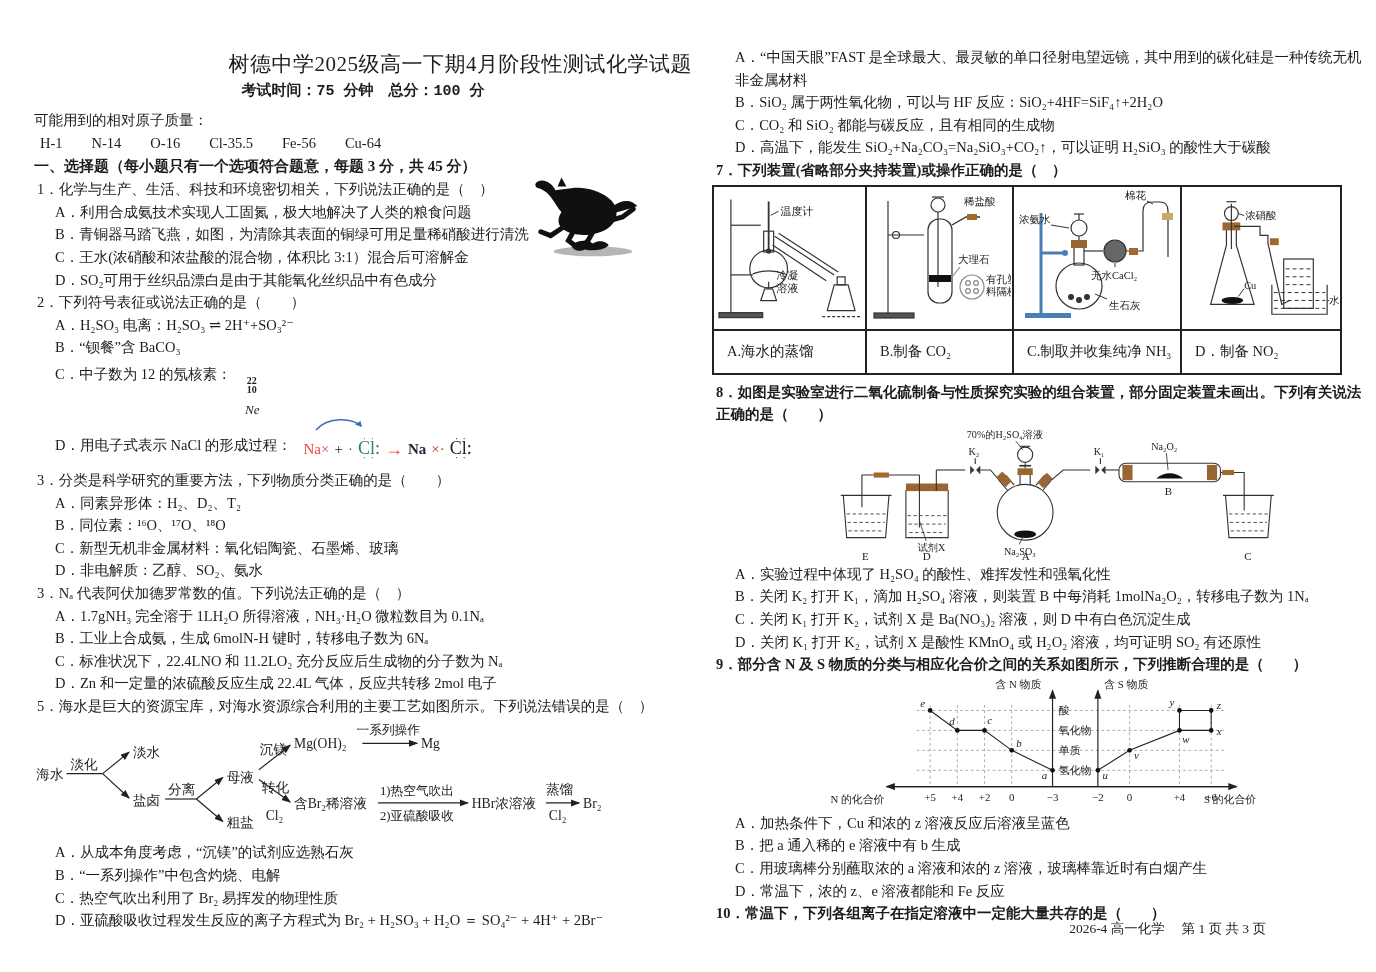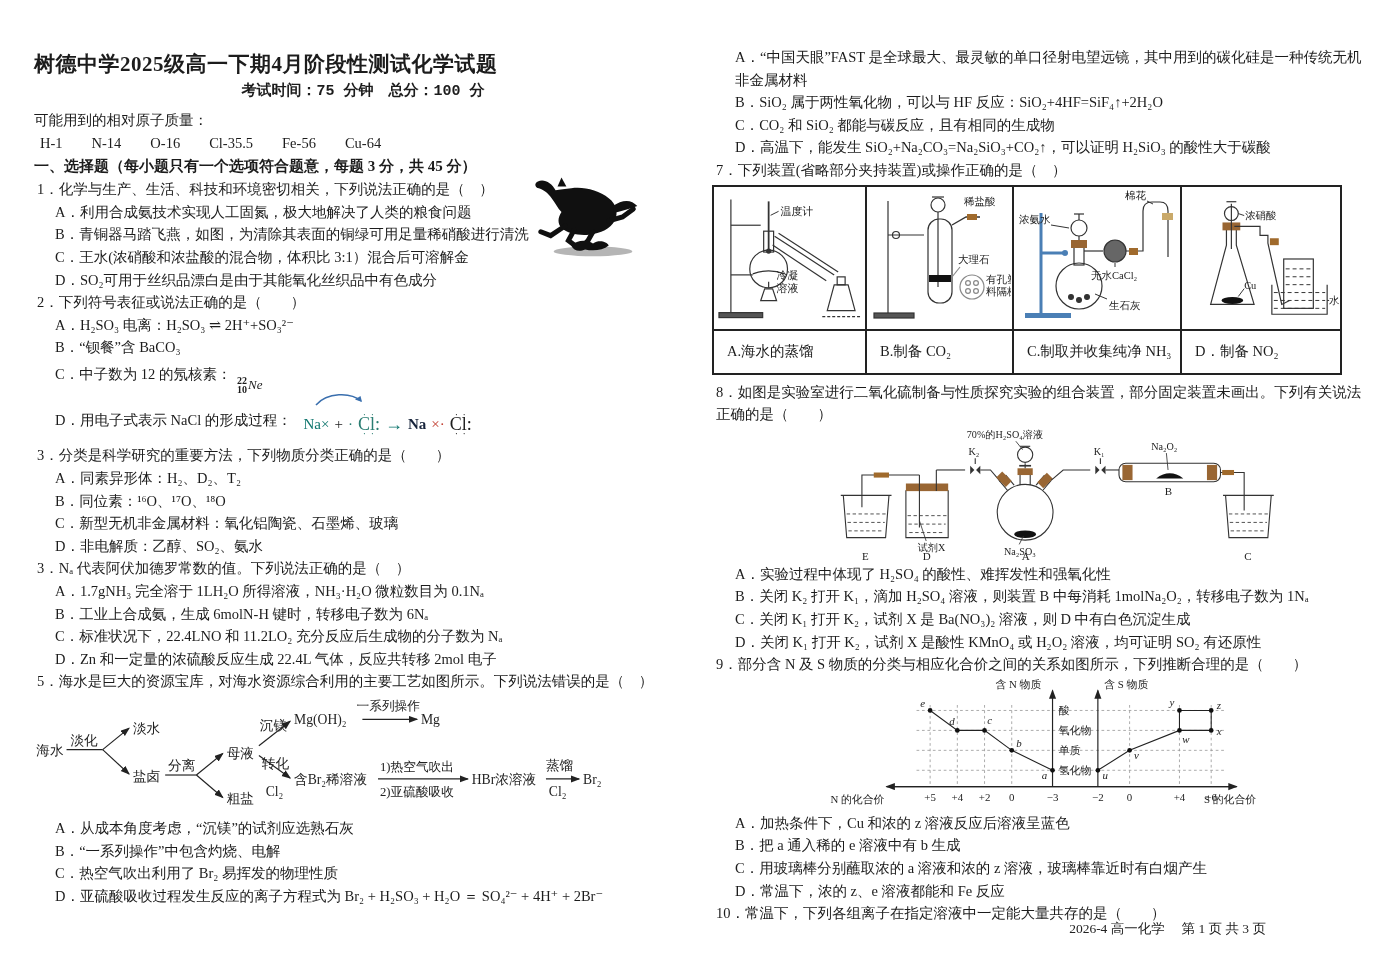--- a/index.html
+++ b/index.html
@@ -1,41 +1,41 @@
 <!DOCTYPE html>
 <html><head>
 <meta charset="utf-8">
 <style>
   html,body{margin:0;padding:0;}
   body{width:1376px;height:972px;background:#fdfdfd;position:relative;overflow:hidden;
        font-family:"Liberation Serif","DejaVu Serif",serif;color:#1c1c1c;}
   .page{position:absolute;inset:0;background:#ffffff;}
   .col-left{position:absolute;left:34px;top:50px;width:658px;}
   .col-right{position:absolute;left:712px;top:46px;width:650px;}
-  .title{text-align:left;font-size:21px;font-weight:bold;letter-spacing:.5px;}
+  .title{text-align:right;font-size:21px;font-weight:normal;letter-spacing:.5px;}
   .subtitle{text-align:center;font-size:15px;font-weight:bold;margin-top:3px;margin-bottom:9px;font-family:Liberation Mono, monospace;}
   .t{font-size:14.5px;line-height:22.6px;}
   .sect{font-size:15px;font-weight:bold;line-height:24px;}
   .stem{padding-left:3px;}
   .opt{padding-left:21px;}
-  .col-right .stem{padding-left:4px;}
+  .col-right .stem{padding-left:4px;font-weight:bold;}
   .col-right .opt{padding-left:23px;}
   .gap6{margin-top:6px;} .gap12{margin-top:12px;}
   
   .horse{position:absolute;left:494px;top:116px;}
   
-  .iso{display:inline-flex;align-items:center;vertical-align:-5px;margin-left:2px;}
+  .iso{display:inline-flex;align-items:center;vertical-align:-5px;margin-left:10px;flex-direction:column;}
   .iso-n{display:inline-flex;flex-direction:column;align-items:flex-end;font-size:10px;
          line-height:9px;font-weight:bold;margin-right:1px;}
   .iso-s{font-style:italic;font-size:13px;}
   
   .eform{position:relative;display:inline-flex;align-items:center;gap:5px;margin-left:8px;
          font-size:15px;vertical-align:-4px;}
   .eform .arc{position:absolute;left:8px;top:-13px;}
-  .blue{color:#0f766e;} .teal{color:#2a7d72;} .red{color:#c0392b;}
+  .blue{color:#ef4444;} .teal{color:#2a7d72;} .red{color:#c0392b;}
   .clstack{display:inline-flex;flex-direction:column;align-items:center;vertical-align:-3px;}
   .clstack .mid{line-height:13px;font-size:18px;}
   .clstack .dots{line-height:6px;font-size:10px;letter-spacing:1px;}
   .prodNa{font-weight:bold;color:#16233a;}
   
   .q7tab{display:grid;grid-template-columns:153px 147px 168px 160px;border:1.6px solid #222;
          width:628px;margin-top:3px;}
   .q7cell{border:1px solid #222;height:142px;display:flex;align-items:center;justify-content:center;overflow:hidden;}
   .q7cap{border:1px solid #222;height:42px;display:flex;align-items:center;padding-left:13px;
          font-size:14.5px;}

